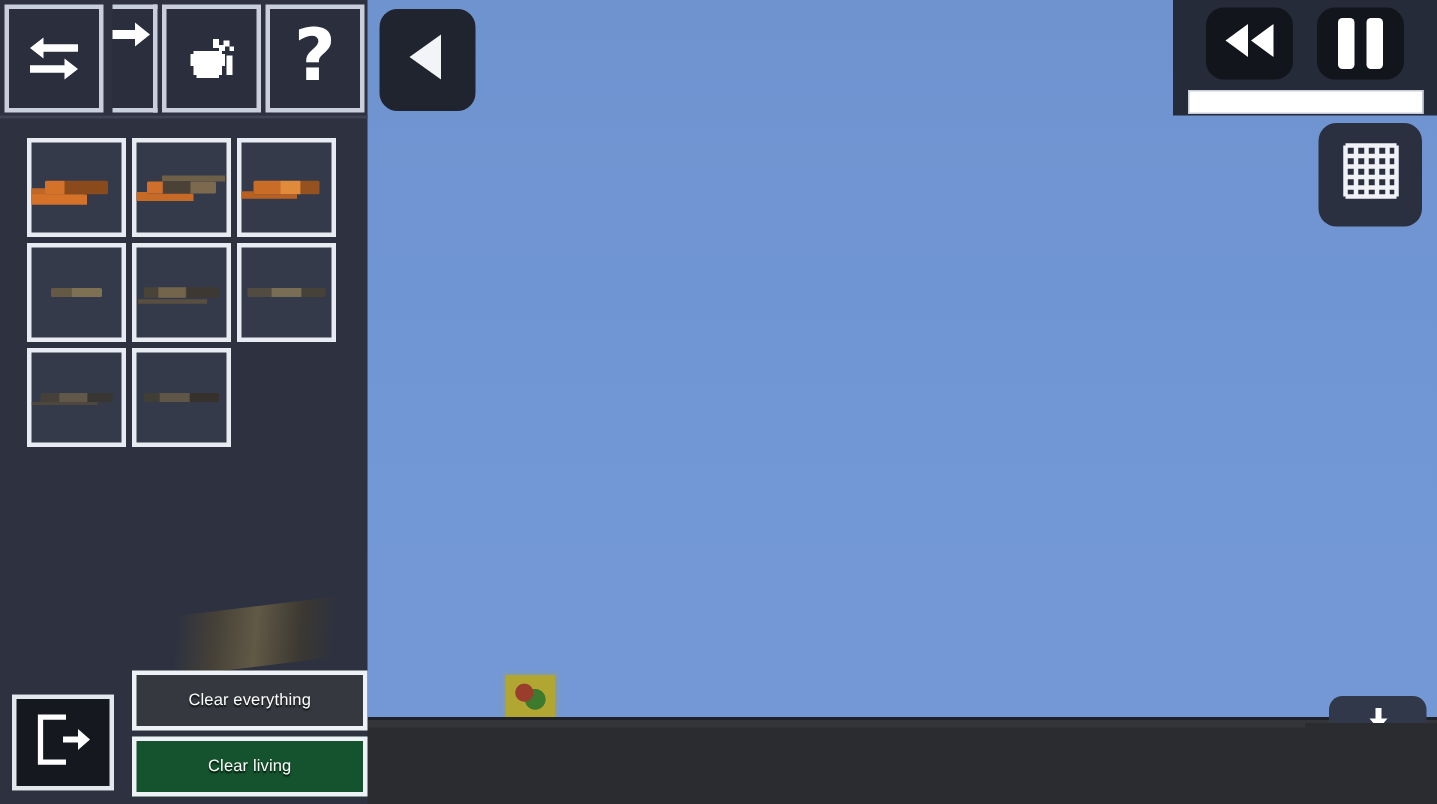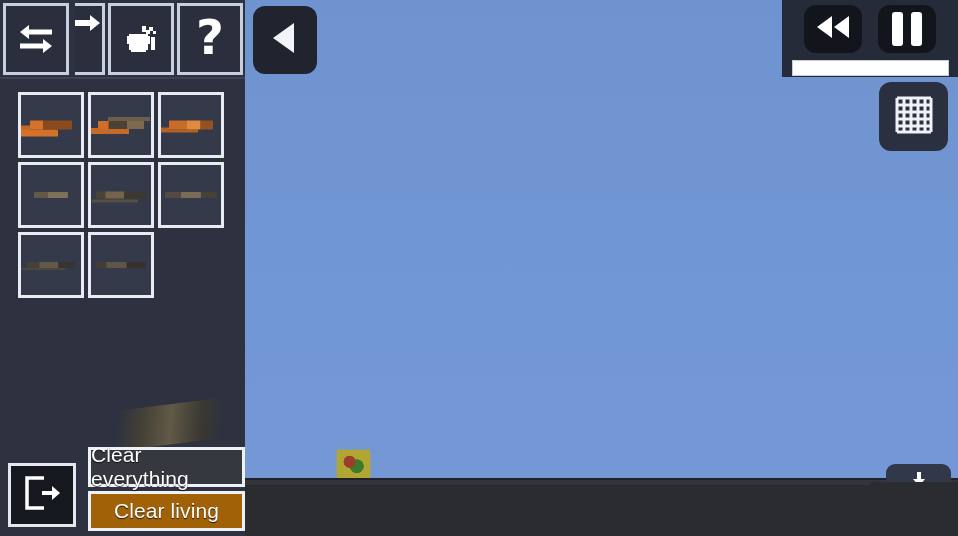--- a/index.html
+++ b/index.html
@@ -203,27 +203,27 @@
   }
   .clear-btn {
     height: 40px;
     border: 3px solid #eef1f6;
     background: #35393f;
     box-sizing: border-box;
     display: flex;
     align-items: center;
     justify-content: center;
     color: #fdfdfd;
-    font-size: 21px;
+    font-size: 11px;
     letter-spacing: 0.1px;
     text-shadow: 0 1px 1px rgba(0,0,0,0.8);
   }
   .clear-btn.second {
     margin-top: 4px;
-    background: #a16207;
+    background: #14532d;
   }
 
   
   .collapse-btn {
     position: absolute;
     left: 253px;
     top: 6px;
     width: 64px;
     height: 68px;
     border-radius: 12px;

